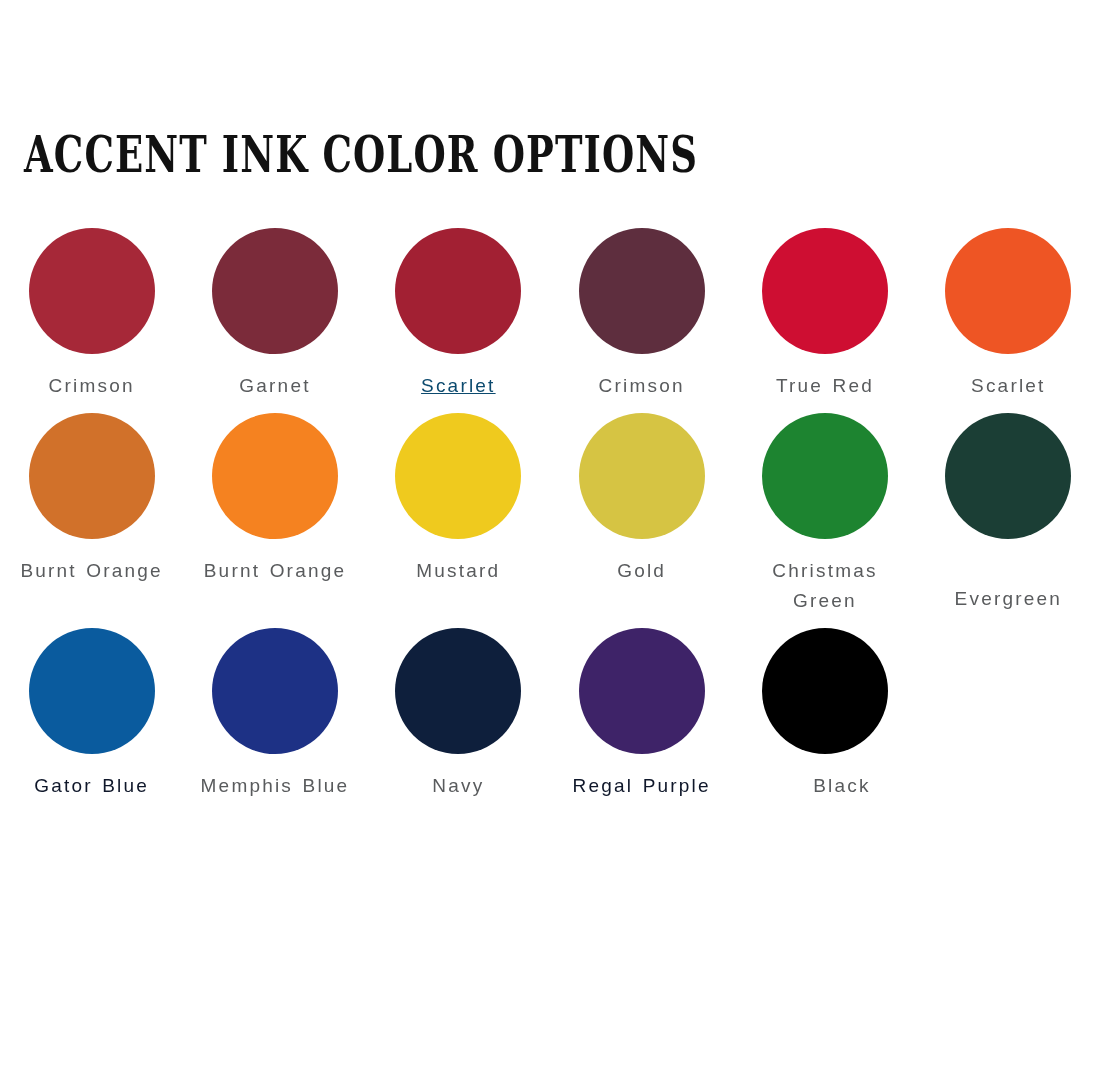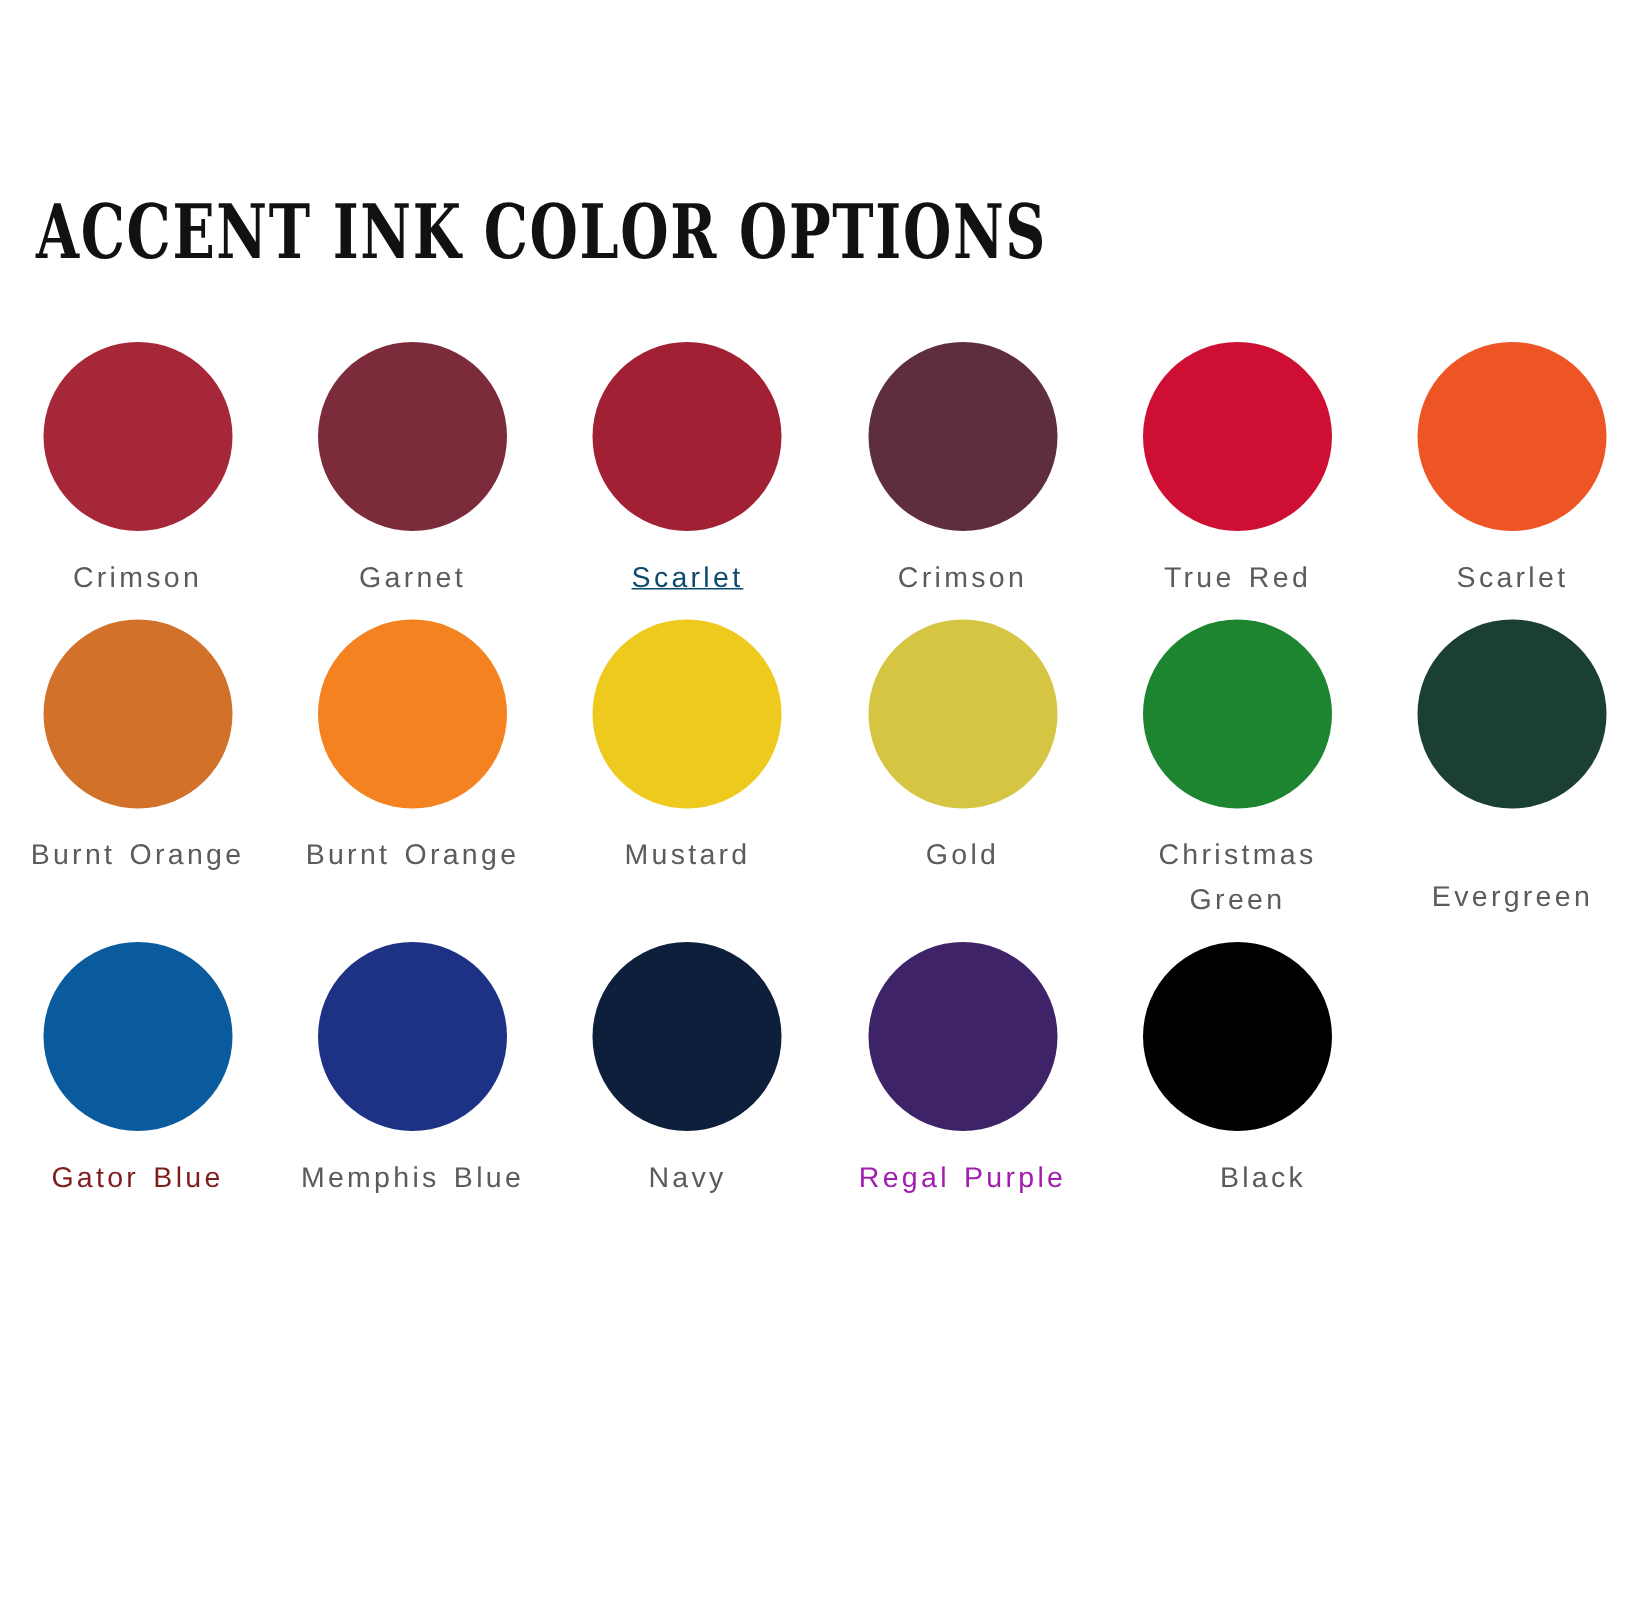--- a/index.html
+++ b/index.html
@@ -130,33 +130,33 @@
       <div class="swatch">
         <div class="dot" title="#1d8430" style="background: rgb(29, 132, 48);"></div>
         <div class="swatch-label" style="color: rgb(89, 91, 93);">Christmas Green</div>
       </div>
       <div class="swatch">
         <div class="dot" title="#1b3e35" style="background: rgb(27, 62, 53);"></div>
         <div class="swatch-label" style="color: rgb(89, 91, 93); margin-top: 45px;">Evergreen</div>
       </div>
       <div class="swatch">
         <div class="dot" title="#0a5b9e" style="background: rgb(10, 91, 158);"></div>
-        <div class="swatch-label" style="color: #7f1d1d;">Gator Blue</div>
+        <div class="swatch-label" style="color: #0f172a;">Gator Blue</div>
       </div>
       <div class="swatch">
         <div class="dot" title="#1d3185" style="background: rgb(29, 49, 133);"></div>
         <div class="swatch-label" style="color: rgb(89, 91, 93);">Memphis Blue</div>
       </div>
       <div class="swatch">
         <div class="dot" title="#0e1f3c" style="background: rgb(14, 31, 60);"></div>
         <div class="swatch-label" style="color: rgb(89, 91, 93);">Navy</div>
       </div>
       <div class="swatch">
         <div class="dot" title="#3e2368" style="background: rgb(62, 35, 104);"></div>
-        <div class="swatch-label" style="color: #a21caf;">Regal Purple</div>
+        <div class="swatch-label" style="color: #0f172a;">Regal Purple</div>
       </div>
       <div class="swatch">
         <div class="dot" title="#000000" style="background: rgb(0, 0, 0);"></div>
         <div class="swatch-label" style="color: rgb(89, 91, 93); margin-left: 34px;">Black</div>
       </div>
     </div>
 
 </div>
 
 </body></html>

